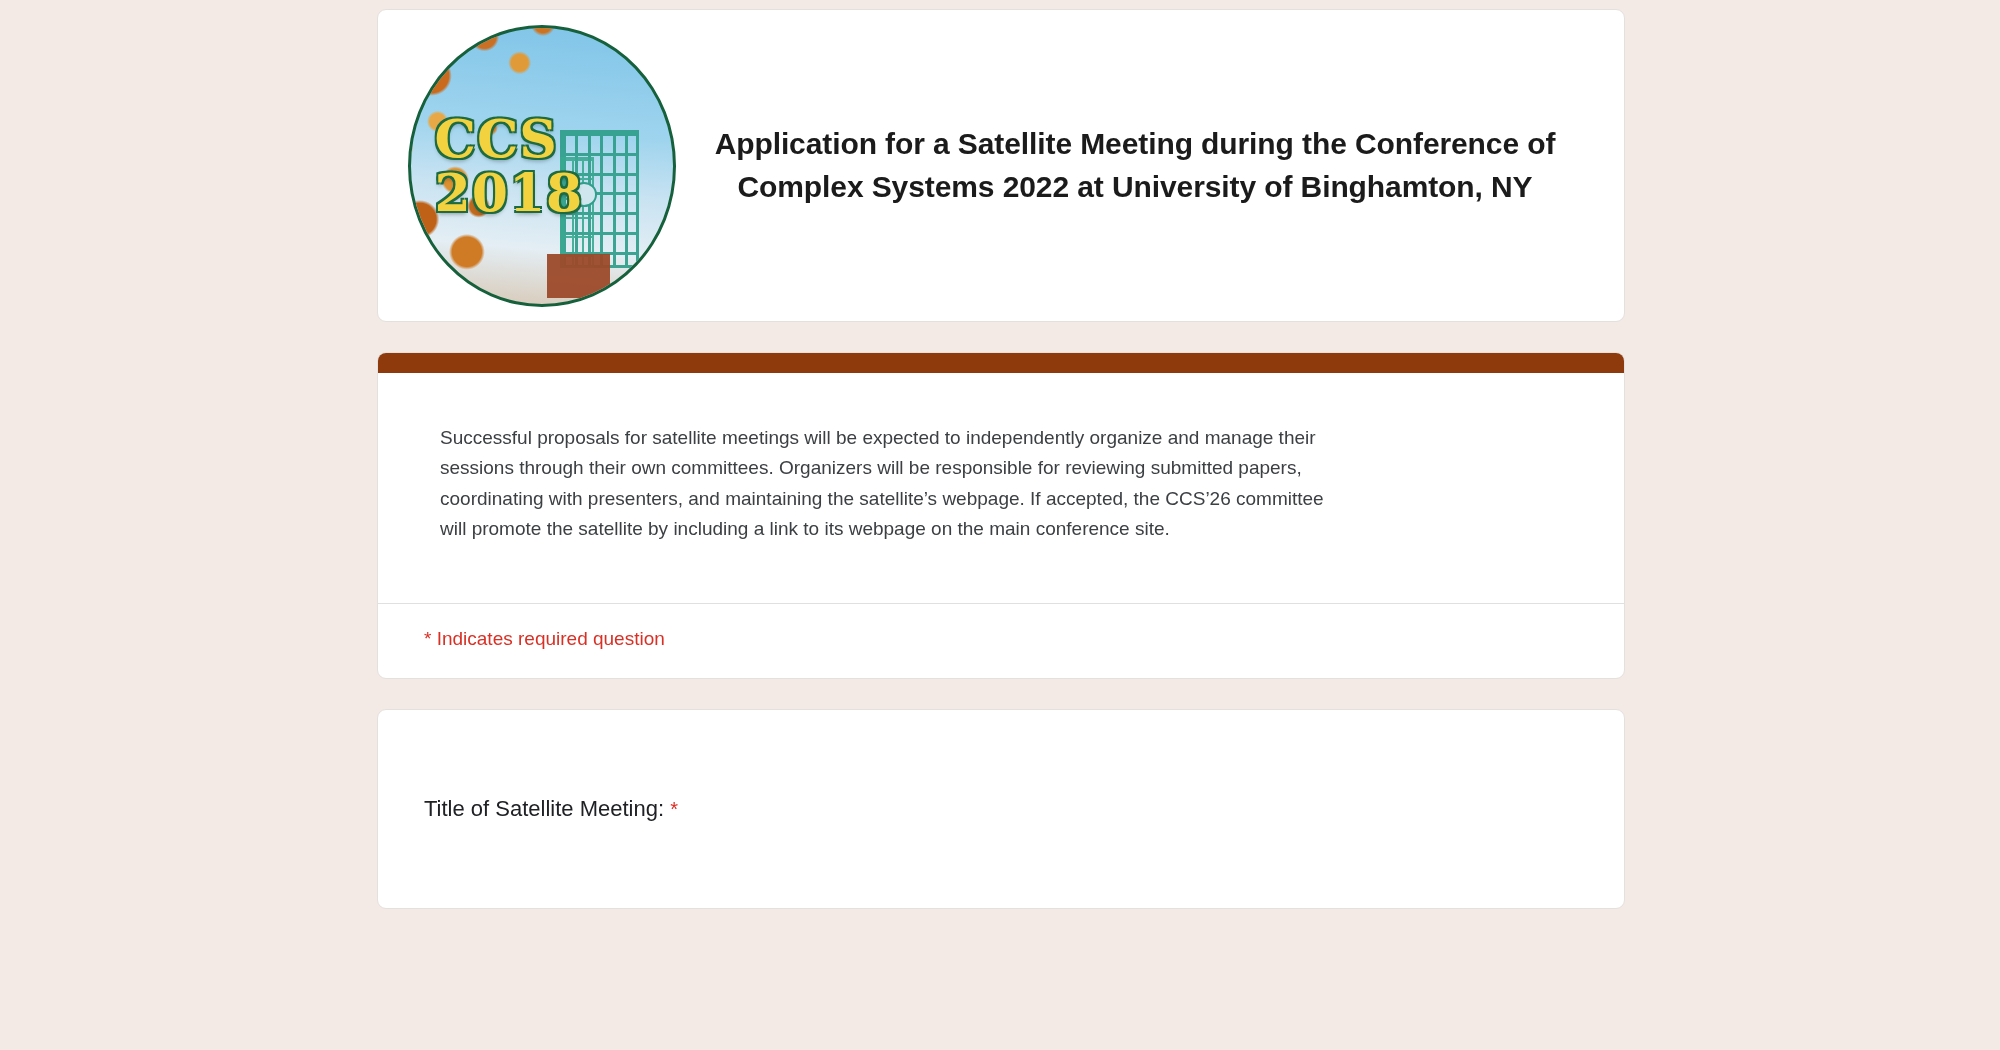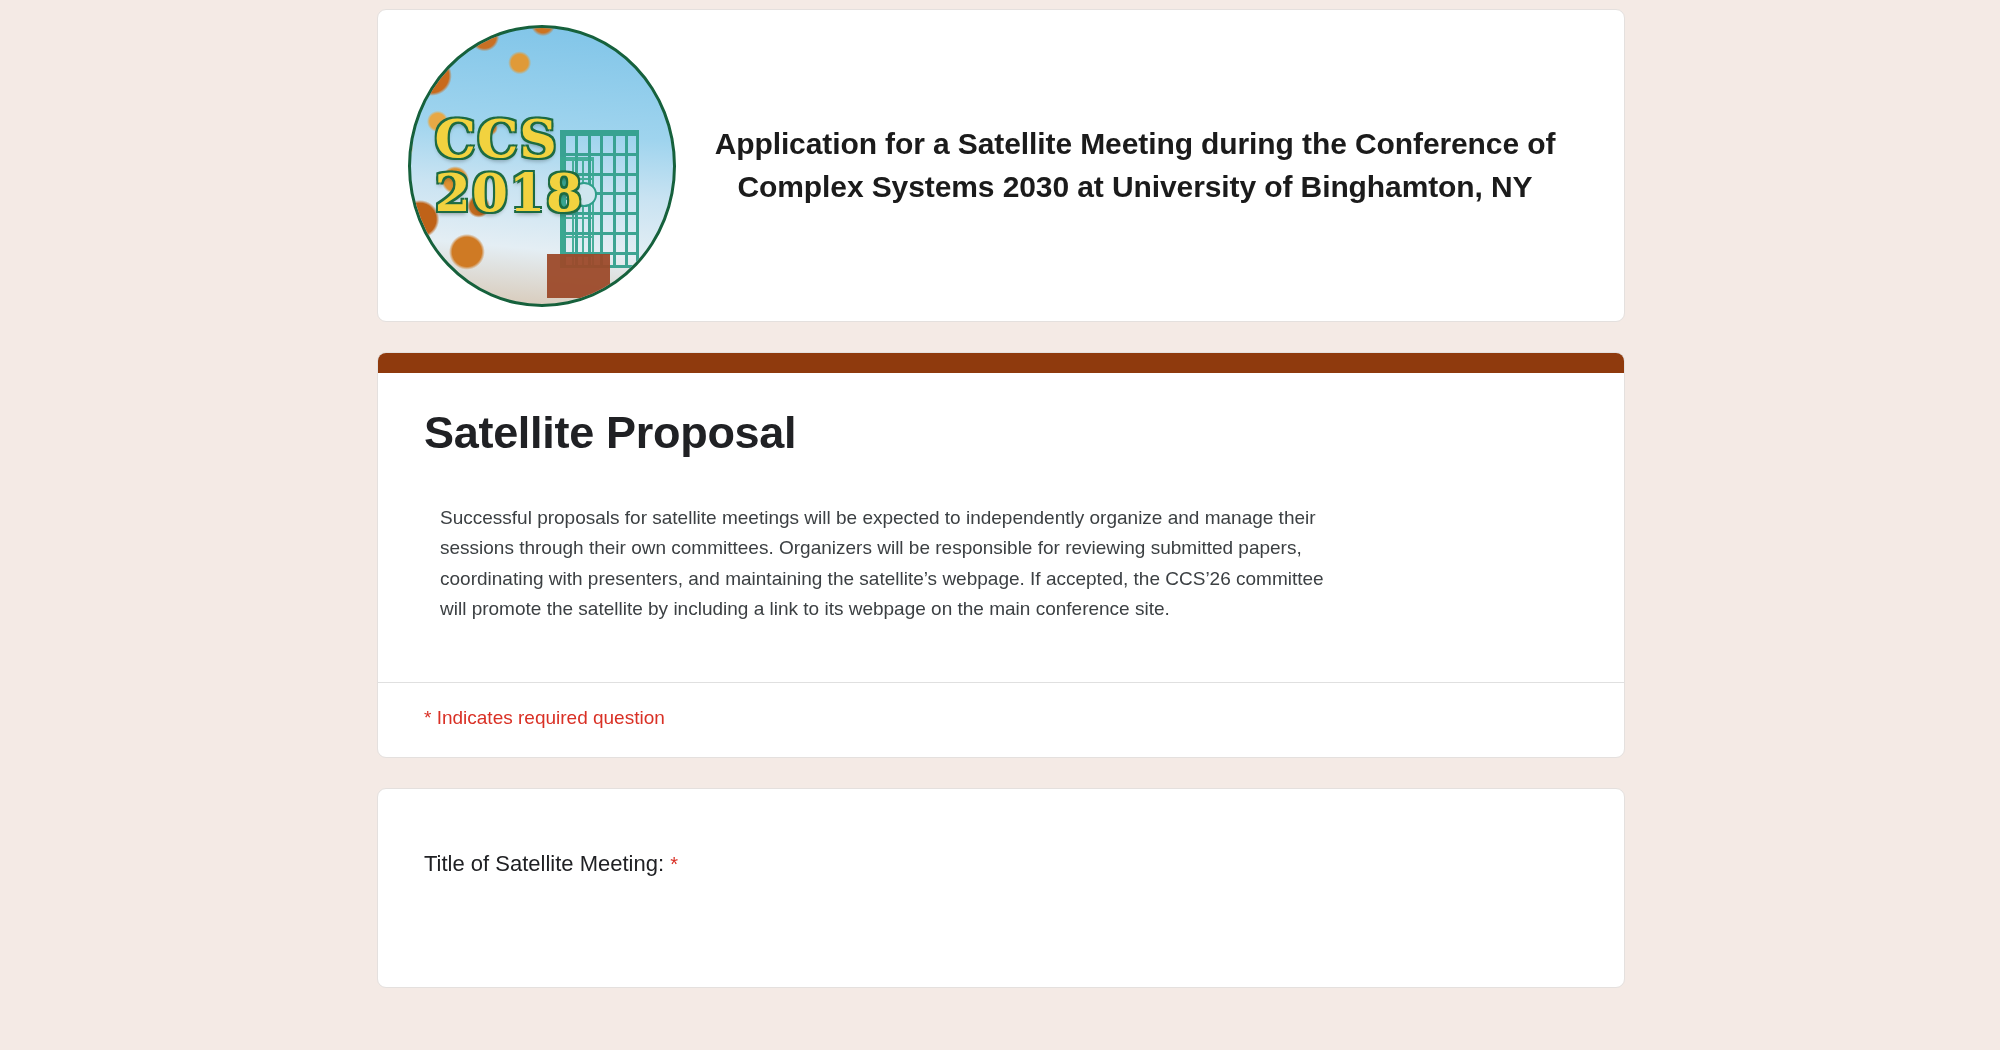--- a/index.html
+++ b/index.html
@@ -231,20 +231,21 @@
   
   .question-card {
     margin-top: 30px;
     padding: 60px 46px 60px 46px;
     min-height: 200px;
   }
   .question-label {
     font-size: 22px;
     color: #202124;
     line-height: 1.4;
+    margin-top: 24px;
   }
   .asterisk {
     color: #d93025;
     font-size: 20px;
   }
 </style>
 </head>
 <body>
 
 <div class="page">
@@ -258,28 +259,27 @@
           <div class="logo-tower2"></div>
           <div class="logo-dish"></div>
           <div class="logo-base"></div>
           <div class="logo-text">
             <span>CCS</span>
             <span>2018</span>
           </div>
         </div>
       </div>
 
-      <div class="header-title">Application for a Satellite Meeting during the Conference of Complex Systems 2030 at University of Binghamton, NY</div>
+      <div class="header-title">Application for a Satellite Meeting during the Conference of Complex Systems 2022 at University of Binghamton, NY</div>
     </div>
 
     <div class="card desc-card">
       <div class="accent-bar"></div>
 
       <div class="desc-body">
-        <h1 class="form-title">Satellite Proposal</h1>
         <p class="form-desc">Successful proposals for satellite meetings will be expected to independently organize and manage their sessions through their own committees. Organizers will be responsible for reviewing submitted papers, coordinating with presenters, and maintaining the satellite’s webpage. If accepted, the CCS’26 committee will promote the satellite by including a link to its webpage on the main conference site.</p>
       </div>
 
       <div class="divider"></div>
 
       <div class="required-note">* Indicates required question</div>
     </div>
 
     <div class="card question-card">
       <div class="question-label">

